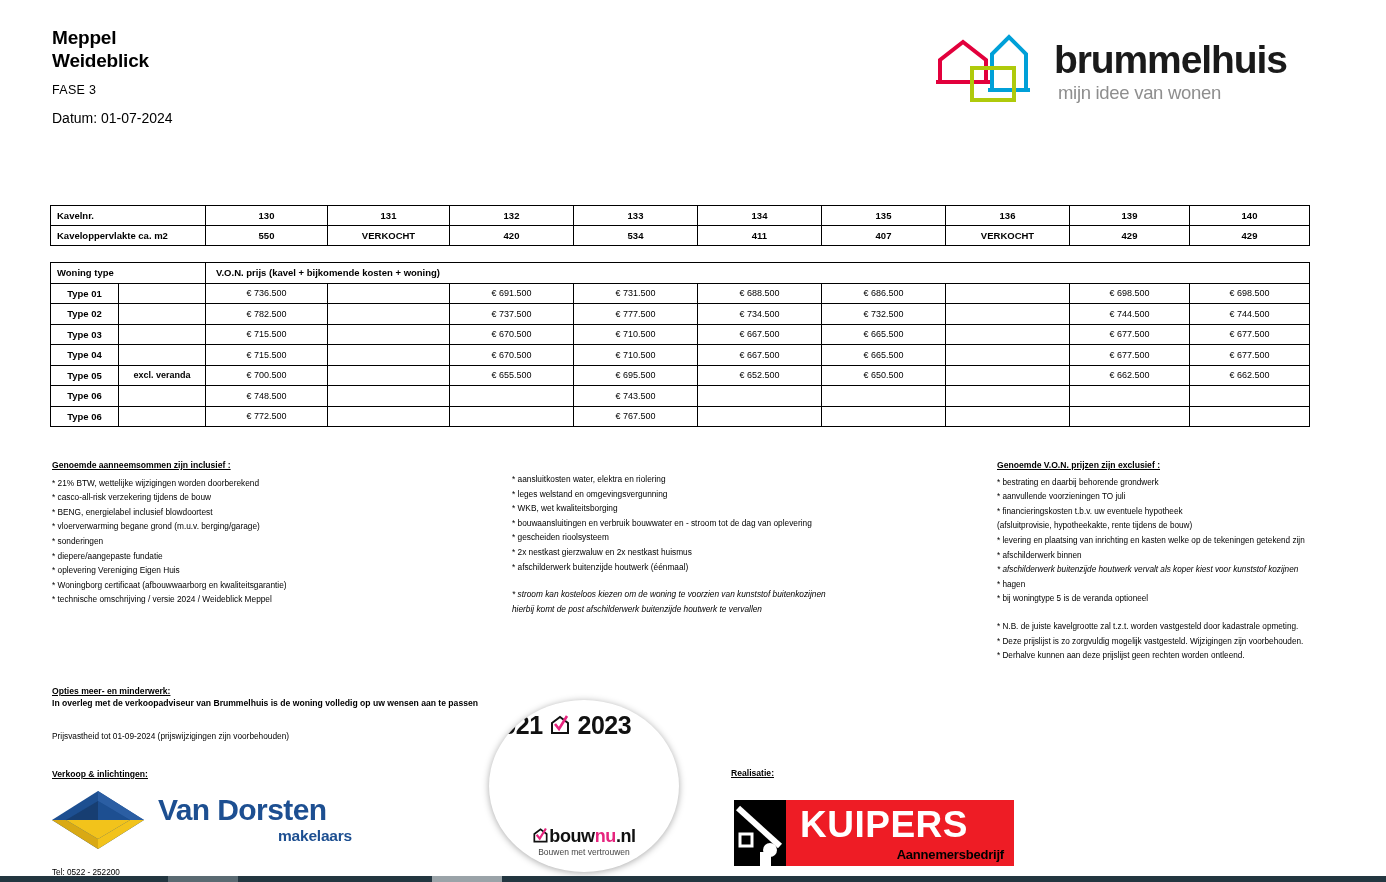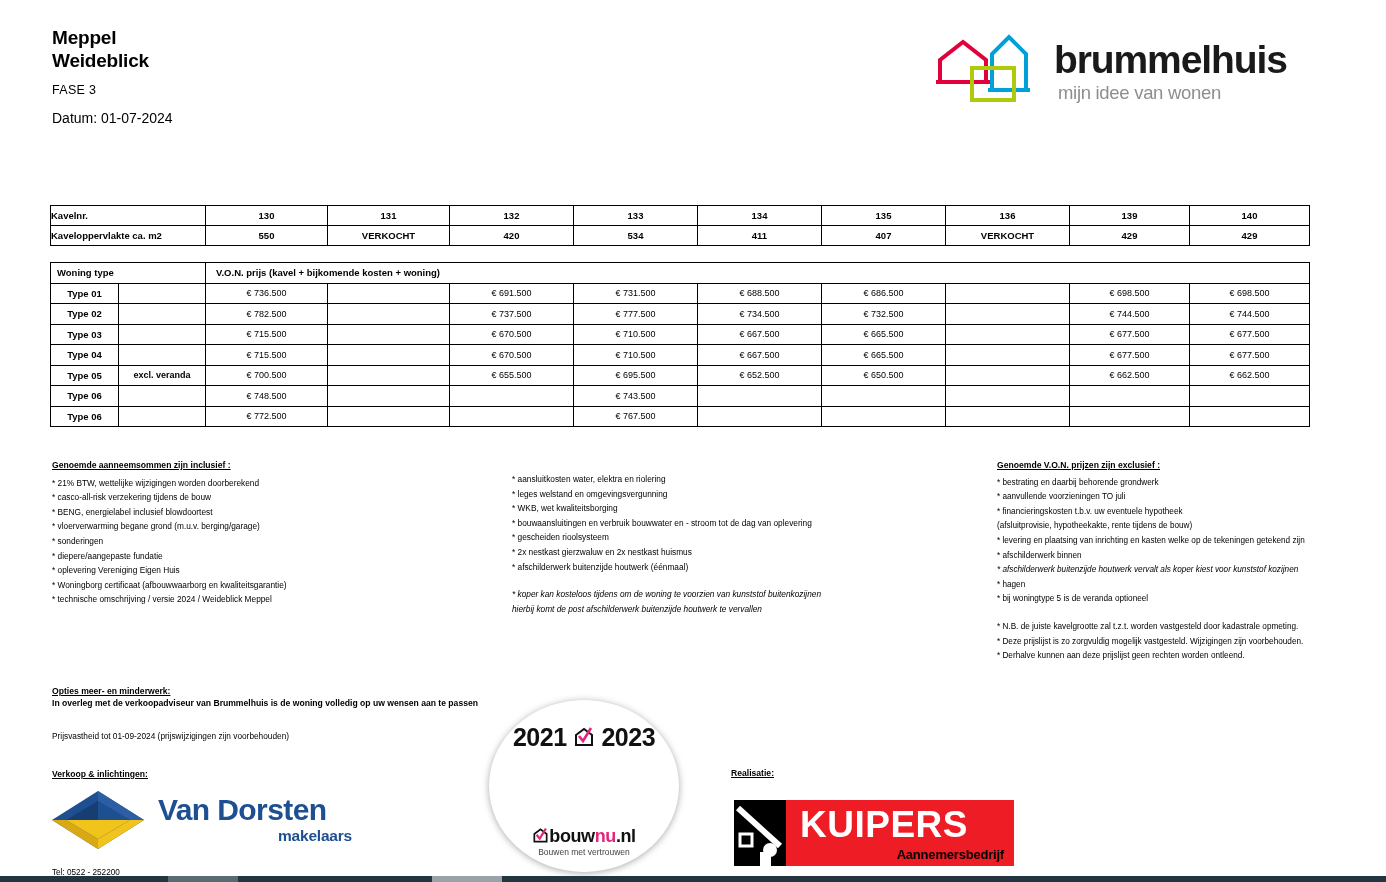--- a/index.html
+++ b/index.html
@@ -86,20 +86,21 @@
     height: 18px;
     font-size: 9.5px;
     text-align: center;
     vertical-align: middle;
     padding: 0;
     font-weight: bold;
   }
   #kavel-table { left: 50px; top: 205px; width: 1259px; }
   #kavel-table td.lbl {
     text-align: left;
+    padding-left: 6px;
     font-size: 9.5px;
   }
   #kavel-table tr { height: 20px; }
 
   #price-table { left: 50px; top: 262px; width: 1259px; }
   #price-table td {
     font-weight: normal;
     height: 19.5px;
   }
   #price-table td.rowhdr {
@@ -179,23 +180,22 @@
   .badge {
     position: absolute; left: 489px; top: 700px;
     width: 190px; height: 172px;
     border-radius: 50%;
     background: #ffffff;
     box-shadow: 0 1px 7px rgba(0,0,0,0.34);
     overflow: hidden;
   }
   .badge-years {
     position: absolute; top: 11px; left: 0; width: 100%;
-    text-align: center; font-size: 25px; font-weight: bold; color: #111;
+    font-size: 25px; font-weight: bold; color: #111;
     letter-spacing: -0.5px;
-    margin-top: 12px;
   }
   .badge-band {
     position: absolute; left: 0; top: 41px; width: 190px; height: 81px;
     background: #e6247e;
     display: flex; flex-direction: column; align-items: center; justify-content: center;
   }
   .badge-band div {
     color: #fff; font-weight: bold; font-size: 22.5px; line-height: 26px;
     letter-spacing: -0.6px;
   }
@@ -434,21 +434,21 @@
         <div class="line">* aansluitkosten water, elektra en riolering</div>
         <div class="line">* leges welstand en omgevingsvergunning</div>
         <div class="line">* WKB, wet kwaliteitsborging</div>
         <div class="line">* bouwaansluitingen en verbruik bouwwater en - stroom tot de dag van oplevering</div>
         <div class="line">* gescheiden rioolsysteem</div>
         <div class="line">* 2x nestkast gierzwaluw en 2x nestkast huismus</div>
         <div class="line">* afschilderwerk buitenzijde houtwerk (éénmaal)</div>
       </div>
     <div class="spacer"></div>
     <div id="nm-italics">
-        <div class="line ital">* koper kan kosteloos tijdens om de woning te voorzien van kunststof buitenkozijnen</div>
+        <div class="line ital">* stroom kan kosteloos kiezen om de woning te voorzien van kunststof buitenkozijnen</div>
         <div class="line ital">   hierbij komt de post afschilderwerk buitenzijde houtwerk te vervallen</div>
       </div>
   </div>
 
   <div class="notes" id="notes-right">
     <div class="nhdr">Genoemde V.O.N. prijzen zijn exclusief :</div>
     <div id="nr-items">
         <div class="line">* bestrating en daarbij behorende grondwerk</div>
         <div class="line">* aanvullende voorzieningen TO juli</div>
         <div class="line">* financieringskosten t.b.v. uw eventuele hypotheek</div>

